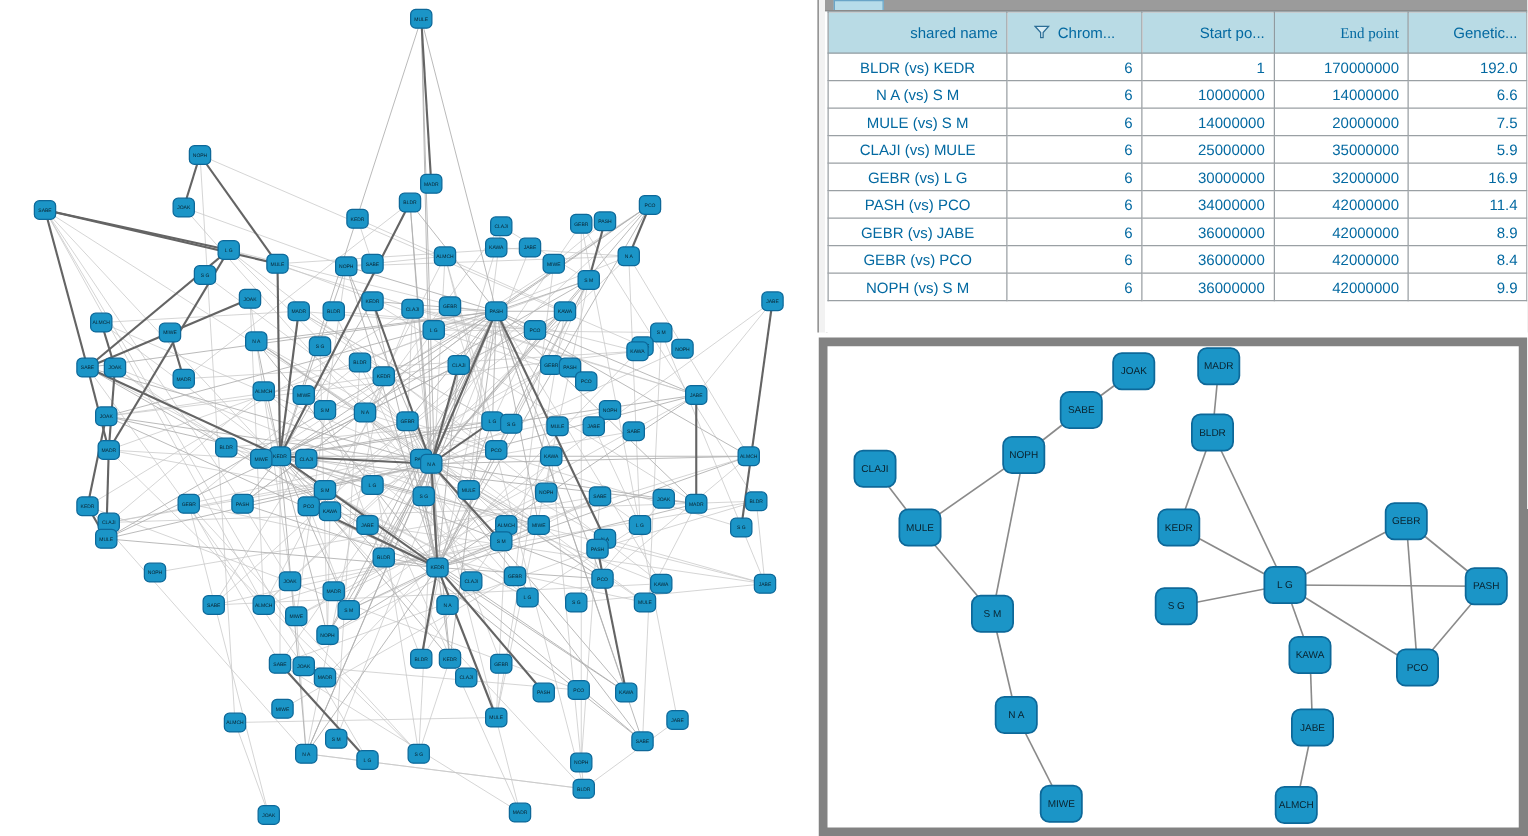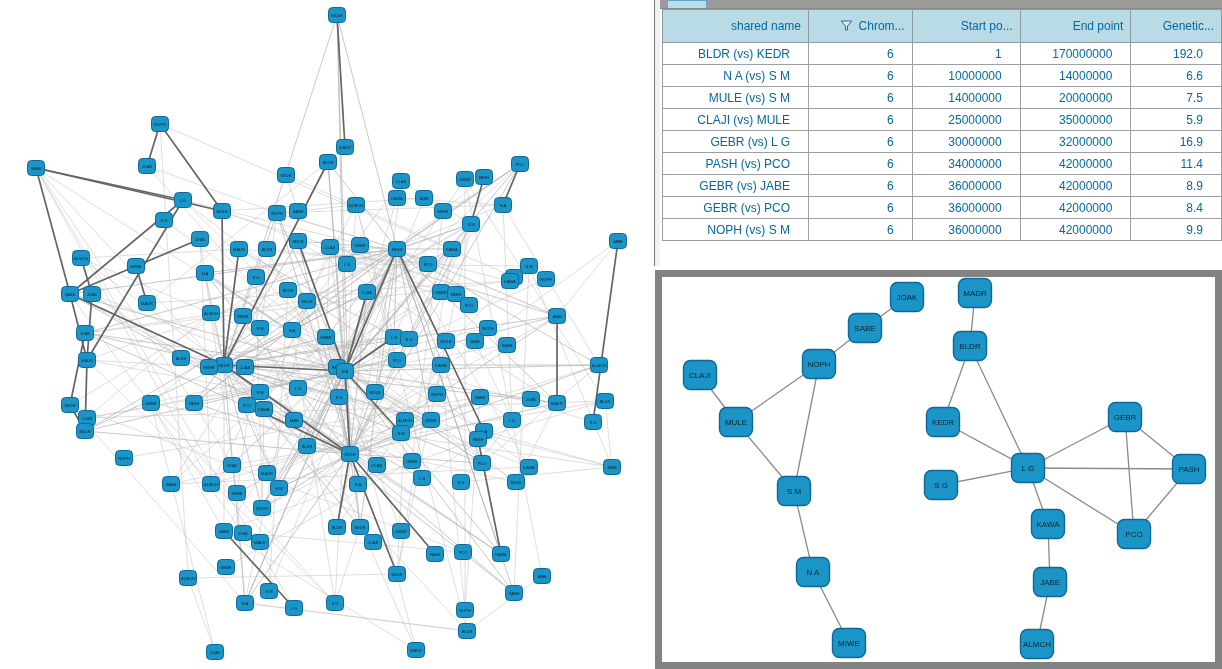--- a/index.html
+++ b/index.html
@@ -14,22 +14,22 @@
            border-left:1px solid #787878;border-right:1px solid #9a9a9a;}
 
   
   #table-panel{position:absolute;left:660px;top:0;width:562px;height:266px;background:#fff;
                border-right:1px solid #9a9a9a;}
   #grip-strip{position:absolute;left:0;top:0;width:562px;height:8px;background:#9b9b9b;border-bottom:1px solid #8a8a8a;}
   #tab-stub{position:absolute;left:7px;top:0;width:38px;height:7px;background:#b7dcea;border:1px solid #6aa5c8;border-bottom:none;}
   table{border-collapse:collapse;position:absolute;left:2px;top:9px;table-layout:fixed;
         font-size:12px;color:#0369a1;}
   th{background:#b9dbe5;border:1px solid #8f9aa0;font-weight:normal;height:32px;padding:0 7px;white-space:nowrap;overflow:hidden;}
-  td{border:1px solid #9aa0a4;height:21px;padding:0 18px;background:#fff;white-space:nowrap;overflow:hidden;}
-  .al{text-align:right}.ar{text-align:right}
+  td{border:1px solid #9aa0a4;height:21px;padding:0 7px;background:#fff;white-space:nowrap;overflow:hidden;}
+  .al{text-align:center}.ar{text-align:right}
   th .funnel{display:inline-block;vertical-align:-1px;margin-right:6px;}
 
   
   #subnet-panel{position:absolute;left:655px;top:270px;width:567px;height:399px;background:#828282;}
   #subnet-inner{position:absolute;left:7px;top:7px;width:553px;height:385px;background:#fff;}
 
   .nlabel{fill:#09222e;pointer-events:none;}
 </style>
 </head>
 <body>
@@ -929,21 +929,21 @@
       <div id="tab-stub"></div>
     </div>
     <table>
       <thead>
           <tr>
             <th class="ar" style="width: 141px;"><span>shared name</span></th>
             <th class="al" style="width: 103px;"><svg width="13" height="11" class="funnel">
                 <polygon points="1,1 12,1 7.5,6 7.5,10 5.5,10 5.5,6" fill="#d9edf5" stroke="#2d6e96" stroke-width="1"></polygon>
               </svg><span>Chrom...</span></th>
             <th class="ar" style="width: 104px;"><span>Start po...</span></th>
-            <th class="ar" style="width: 104px;"><span>End point</span></th>
+            <th class="ar" style="width: 104px; font-family: Liberation Serif, serif;"><span>End point</span></th>
             <th class="ar" style="width: 90px;"><span>Genetic...</span></th>
           </tr>
         </thead>
       <tbody>
           <tr>
             <td class="al">BLDR (vs) KEDR</td>
             <td class="ar">6</td>
             <td class="ar">1</td>
             <td class="ar">170000000</td>
             <td class="ar">192.0</td>

